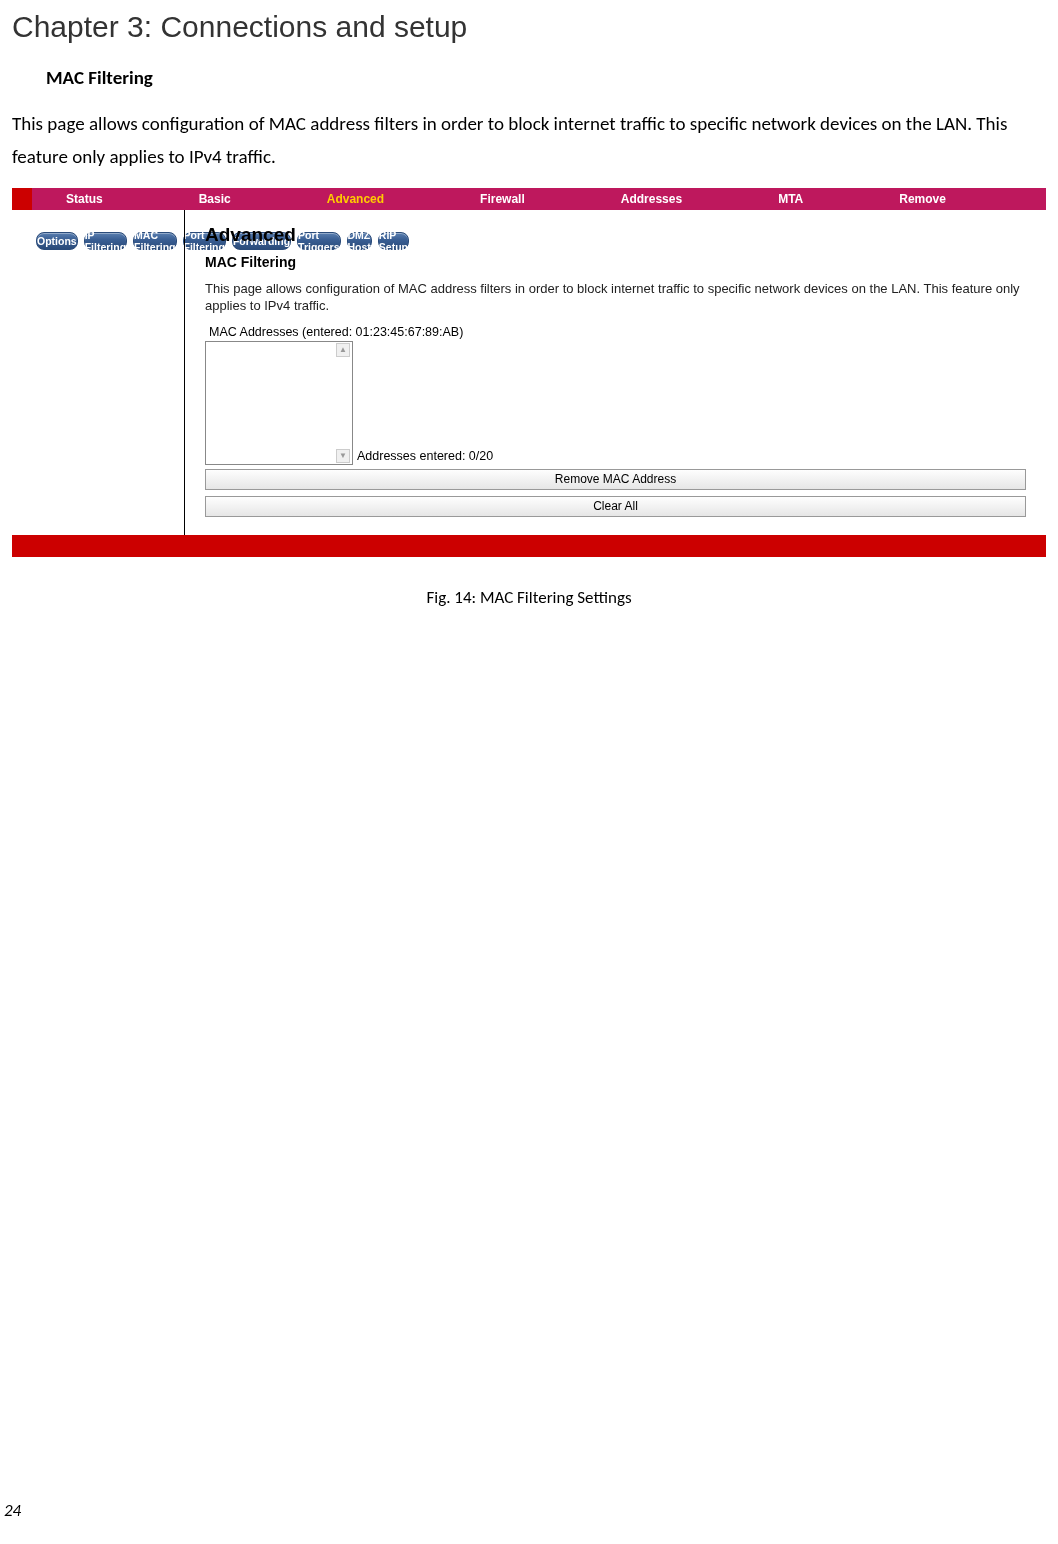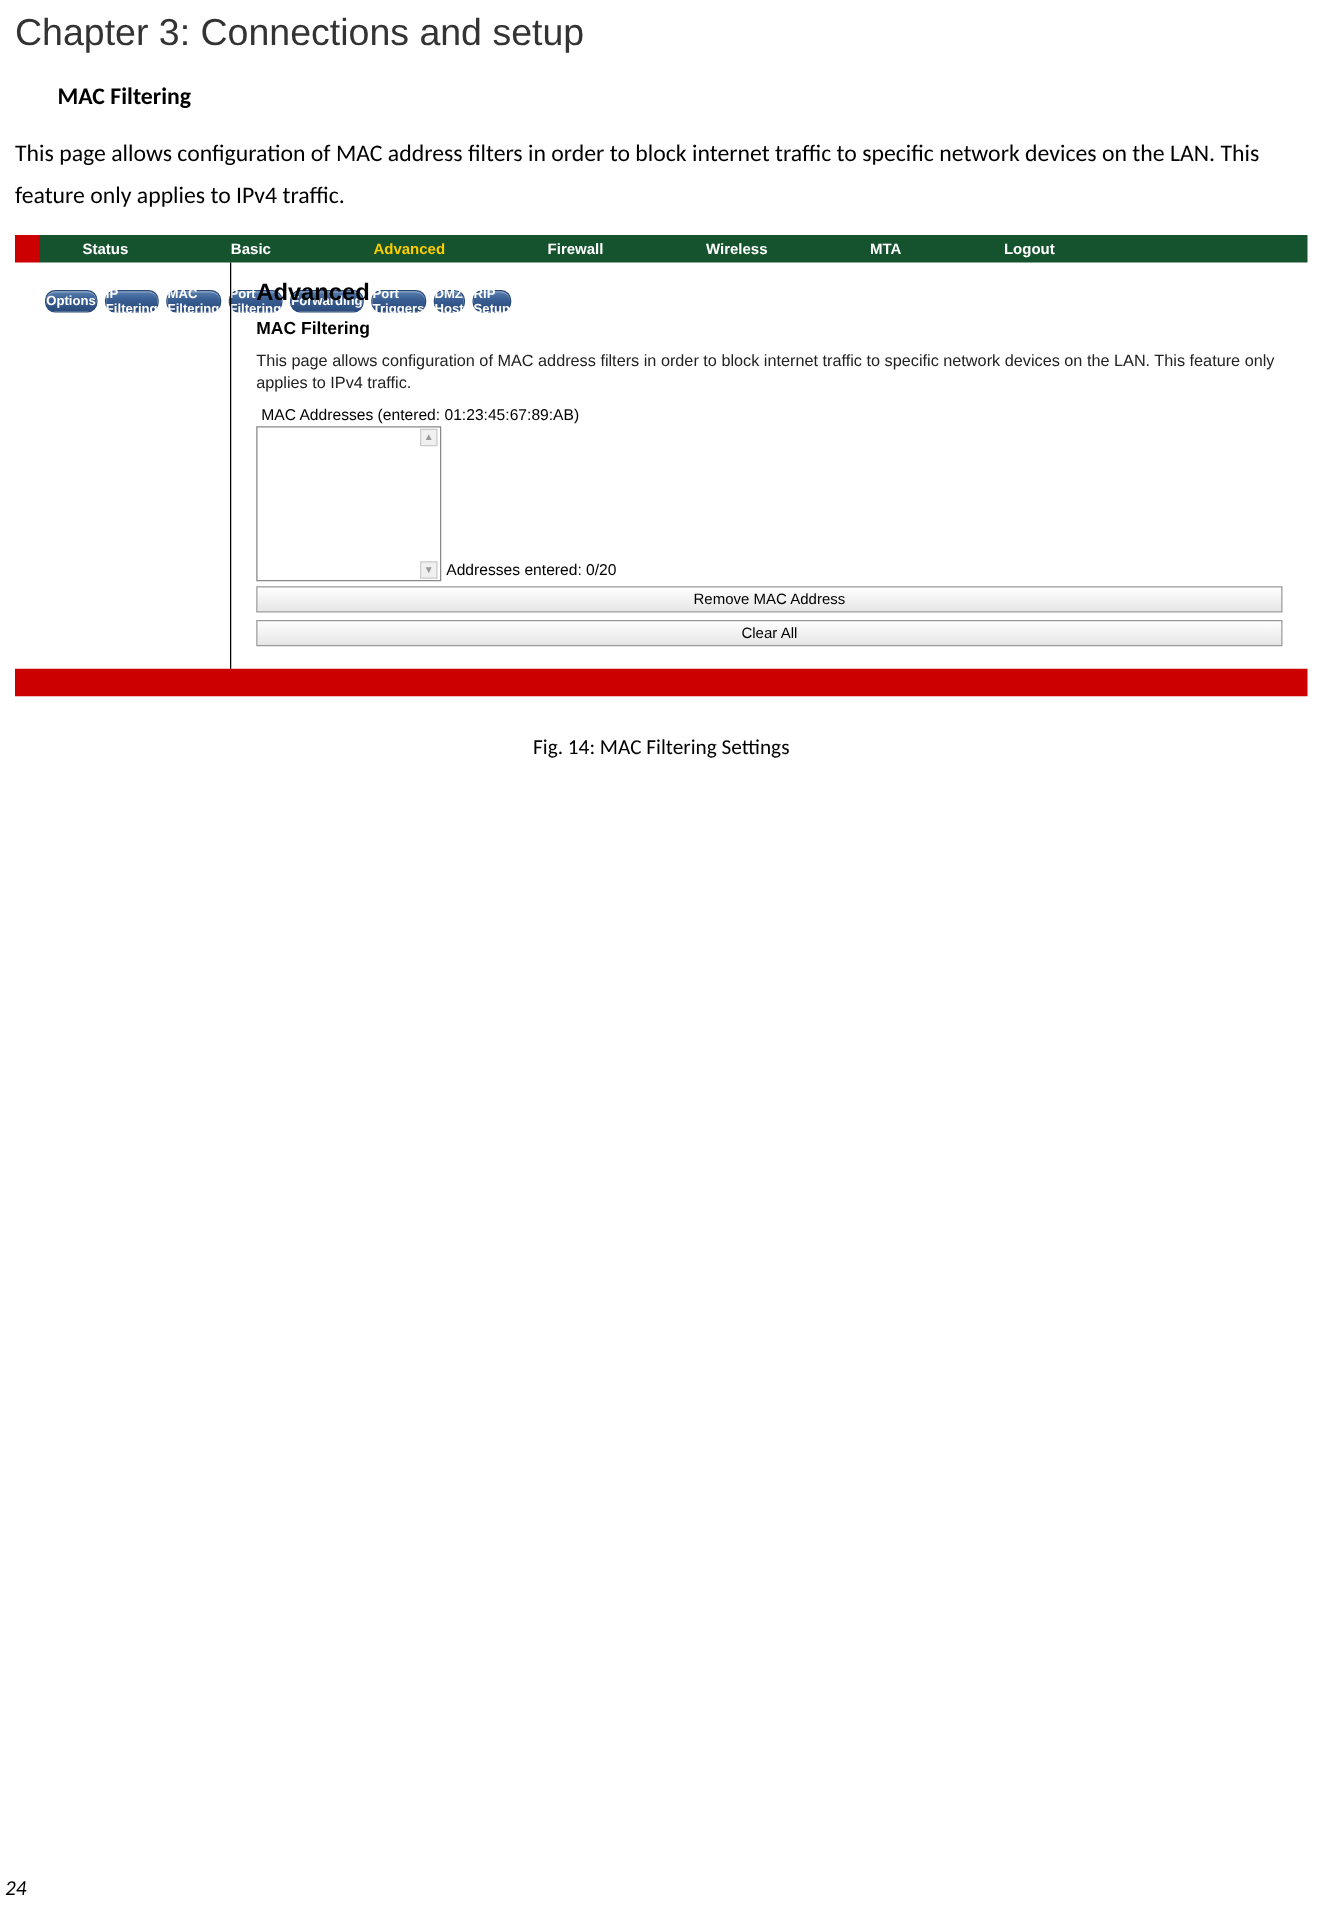--- a/index.html
+++ b/index.html
@@ -38,27 +38,28 @@
     .topbar {
       display: flex;
       height: 22px;
     }
     .topbar-red {
       width: 20px;
       background: #cc0000;
     }
     .topbar-black {
       flex: 1;
-      background: #14532d;
+      background: #be185d;
       display: flex;
       align-items: center;
       color: #fff;
       font-size: 12px;
       font-weight: 700;
       padding-left: 34px;
+      gap: 14px;
     }
     .topnav-item { margin-right: 82px; }
     .topnav-item.active { color: #ffcc00; }
     .router-body {
       display: flex;
       min-height: 320px;
     }
     .sidecol {
       width: 172px;
       padding: 22px 0 0 24px;
@@ -193,23 +194,23 @@
 <div class="body-text">This page allows configuration of MAC address filters in order to block internet traffic to specific network devices on the LAN. This feature only applies to IPv4 traffic.</div>
 
 <div class="router-ui">
   <div class="topbar">
     <div class="topbar-red"></div>
     <div class="topbar-black">
       <span class="topnav-item">Status</span>
       <span class="topnav-item">Basic</span>
       <span class="topnav-item active">Advanced</span>
       <span class="topnav-item">Firewall</span>
-      <span class="topnav-item">Wireless</span>
+      <span class="topnav-item">Addresses</span>
       <span class="topnav-item">MTA</span>
-      <span class="topnav-item" style="margin-right:0">Logout</span>
+      <span class="topnav-item" style="margin-right:0">Remove</span>
     </div>
   </div>
 
   <div class="router-body">
     <div class="sidecol">
       <div class="side-btn">Options</div>
       <div class="side-btn">IP Filtering</div>
       <div class="side-btn">MAC Filtering</div>
       <div class="side-btn">Port Filtering</div>
       <div class="side-btn">Forwarding</div>

